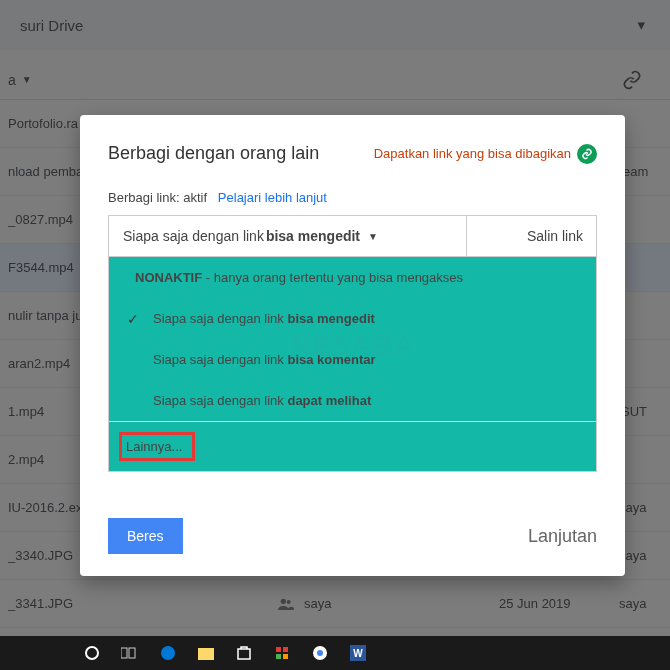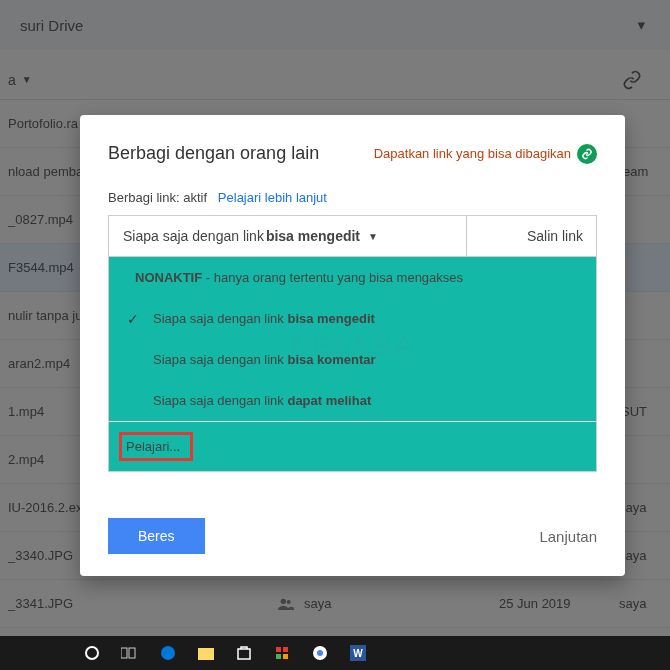--- a/index.html
+++ b/index.html
@@ -33,22 +33,22 @@
 .copy-btn { width: 130px; border-left: 1px solid #ccc; display: flex; align-items: center; justify-content: center; font-size: 14px; color: #444; padding-left: 47px; }
 .dropdown { border: 1px solid #ccc; border-top: none; background: #14b8a6; }
 .dd-item { padding: 13px 14px 13px 44px; font-size: 13px; color: #444; position: relative; }
 .dd-item.off { padding-left: 26px; }
 .dd-item .b { font-weight: 700; }
 .dd-item .check { position: absolute; left: 18px; top: 13px; font-size: 14px; color: #333; }
 .dd-sep { border-top: 1px solid #e0e0e0; }
 .dd-more { padding: 10px 14px; font-size: 13px; color: #444; }
 .more-box { display: inline-block; border: 3px solid #e53935; padding: 4px 10px 4px 4px; margin-left: -4px; }
 .dlg-foot { display: flex; justify-content: space-between; align-items: center; margin-top: 46px; }
-.btn-primary { background: #4285f4; color: #fff; border: none; padding: 10px 30px; font-size: 14px; cursor: pointer; }
-.adv { font-size: 15px; color: #666; }
+.btn-primary { background: #4285f4; color: #fff; border: none; padding: 10px 19px; font-size: 14px; cursor: pointer; }
+.adv { font-size: 18px; color: #666; }
 .watermark { position: absolute; left: 50%; top: 50%; transform: translate(-50%,-50%); opacity: 0.15; font-size: 28px; font-weight: 700; color: #3aa; pointer-events: none; letter-spacing: 1px; }
 .taskbar { position: absolute; bottom: 0; left: 0; right: 0; height: 34px; background: #1a1a1a; display: flex; align-items: center; padding: 0 4px; gap: 18px; }
 .taskbar .slot { width: 20px; height: 20px; display: flex; align-items: center; justify-content: center; }
 .tb-white-box { position: absolute; bottom: 0; left: 0; width: 38px; height: 34px; background: #fff; border: 1px solid #ccc; }
 svg { display: block; }
 </style>
 </head>
 <body>
 
 <div class="bg"></div>
@@ -210,21 +210,21 @@
       <span>Siapa saja dengan link </span><span class="b">bisa mengedit</span>
     </div>
     <div class="dd-item">
       <span>Siapa saja dengan link </span><span class="b">bisa komentar</span>
     </div>
     <div class="dd-item">
       <span>Siapa saja dengan link </span><span class="b">dapat melihat</span>
     </div>
     <div class="dd-sep"></div>
     <div class="dd-more">
-      <span class="more-box"><span>Pelajari...</span></span>
+      <span class="more-box"><span>Lainnya...</span></span>
     </div>
   </div>
 
   <div class="dlg-foot">
     <button class="btn-primary">Beres</button>
     <span class="adv">Lanjutan</span>
   </div>
 
   <div class="watermark">NESABA</div>
 </div>

